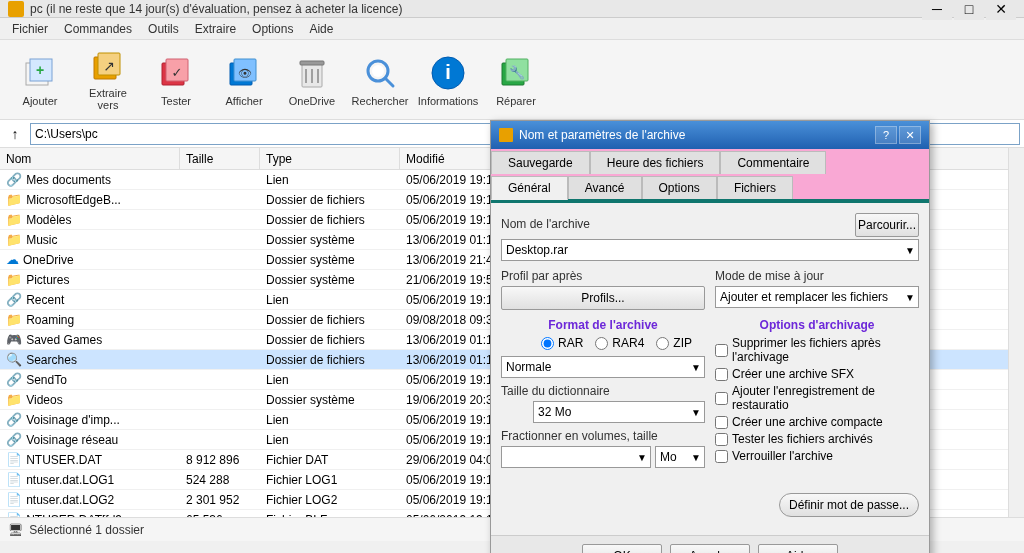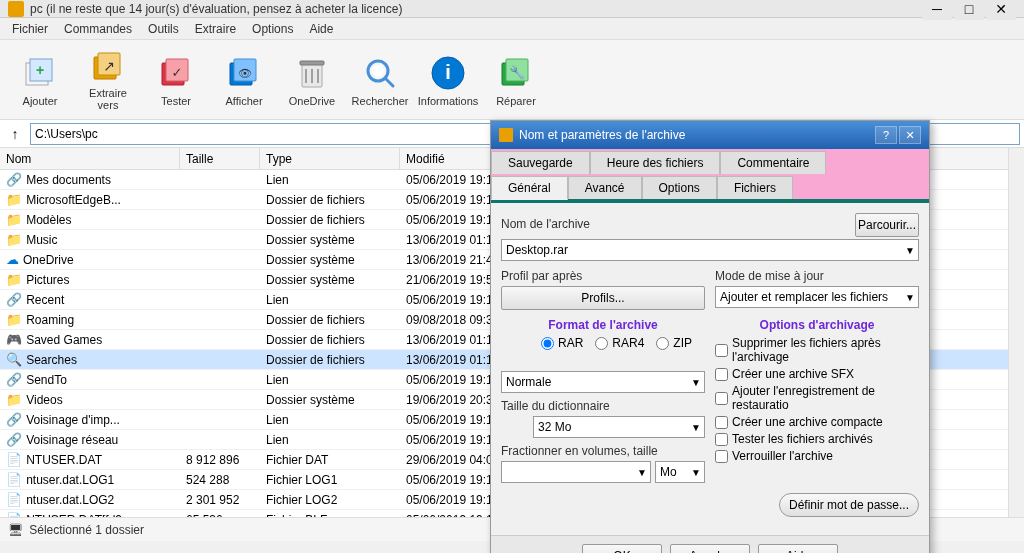--- a/index.html
+++ b/index.html
@@ -227,21 +227,21 @@
 
     .section-header {
       font-size: 12px;
       font-weight: bold;
       color: #6d28d9;
       margin-bottom: 4px;
       text-align: center;
     }
     .two-col { display: grid; grid-template-columns: 1fr 1fr; gap: 10px; }
 
-    .radio-group { display: flex; gap: 12px; align-items: center; margin-bottom: 21px; padding-left: 40px; }
+    .radio-group { display: flex; gap: 12px; align-items: center; margin-bottom: 6px; padding-left: 40px; }
     .radio-item { display: flex; align-items: center; gap: 4px; font-size: 12px; cursor: pointer; }
 
     .checkbox-item { display: flex; align-items: center; gap: 4px; font-size: 12px; margin-bottom: 3px; cursor: pointer; }
 
     .btn-row-bottom {
       display: flex;
       justify-content: center;
       gap: 8px;
       padding: 8px 10px;
       border-top: 1px solid #ccc;

